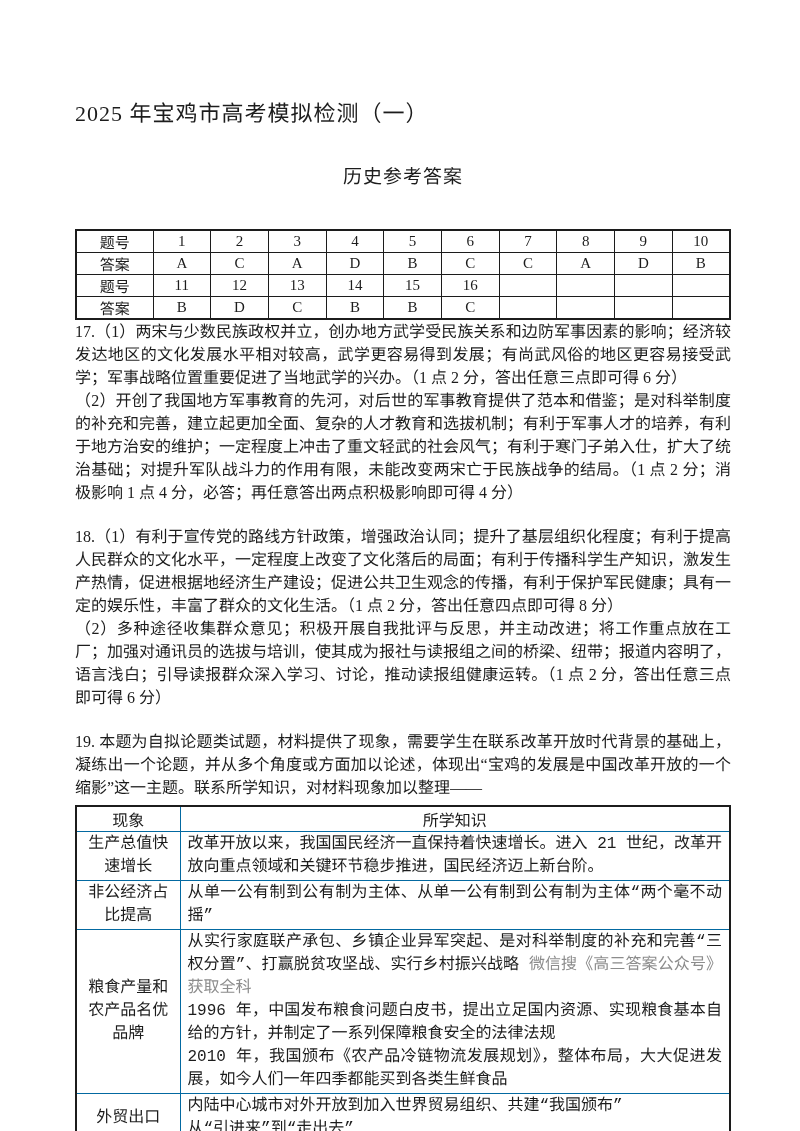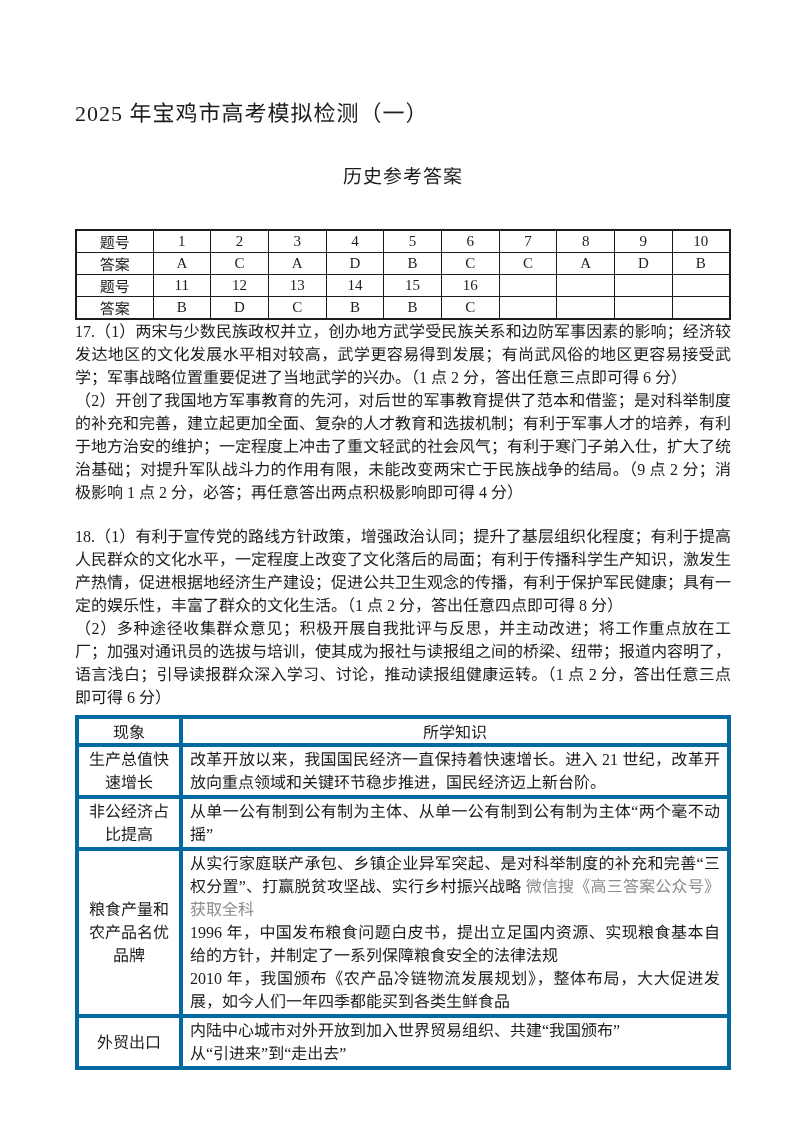--- a/index.html
+++ b/index.html
@@ -25,24 +25,25 @@
   }
   .answer-key col.lbl{width:77px;}
 
   .answers{}
   .answers p{margin:0;font-size:16px;line-height:23px;text-align:justify;}
   .answers .block{margin:0 0 21px 0;}
   .answers .block:last-child{margin-bottom:6px;}
 
   .knowledge{border:2px solid #1c1c1c;margin-top:2px;}
   .knowledge th,.knowledge td{
-    border:4px solid #0369a1;
+    border:1px solid #0369a1;
     font-size:16px;font-weight:400;
     vertical-align:middle;
     padding:1px 7px;
+    font-family:Liberation Mono, monospace;
   }
   .knowledge th{text-align:center;height:21px;padding:0 4px;}
   .knowledge col.phen-col{width:104px;}
   .knowledge td.phen{padding:1px 5px;line-height:23px;text-align:center;}
   .knowledge td.know p{margin:0;line-height:23px;text-align:justify;}
   .wm{color:#8c8c8c;}
 </style>
 </head>
 <body>
 
@@ -117,25 +118,28 @@
         <td></td>
         <td></td>
         <td></td>
       </tr>
     </tbody>
   </table>
 
   <div class="answers">
     <div class="block">
       <p>17.（1）两宋与少数民族政权并立，创办地方武学受民族关系和边防军事因素的影响；经济较发达地区的文化发展水平相对较高，武学更容易得到发展；有尚武风俗的地区更容易接受武学；军事战略位置重要促进了当地武学的兴办。（1 点 2 分，答出任意三点即可得 6 分）</p>
-      <p>（2）开创了我国地方军事教育的先河，对后世的军事教育提供了范本和借鉴；是对科举制度的补充和完善，建立起更加全面、复杂的人才教育和选拔机制；有利于军事人才的培养，有利于地方治安的维护；一定程度上冲击了重文轻武的社会风气；有利于寒门子弟入仕，扩大了统治基础；对提升军队战斗力的作用有限，未能改变两宋亡于民族战争的结局。（9 点 2 分；消极影响 1 点 2 分，必答；再任意答出两点积极影响即可得 4 分）</p>
+      <p>（2）开创了我国地方军事教育的先河，对后世的军事教育提供了范本和借鉴；是对科举制度的补充和完善，建立起更加全面、复杂的人才教育和选拔机制；有利于军事人才的培养，有利于地方治安的维护；一定程度上冲击了重文轻武的社会风气；有利于寒门子弟入仕，扩大了统治基础；对提升军队战斗力的作用有限，未能改变两宋亡于民族战争的结局。（1 点 2 分；消极影响 1 点 4 分，必答；再任意答出两点积极影响即可得 4 分）</p>
     </div>
     <div class="block">
       <p>18.（1）有利于宣传党的路线方针政策，增强政治认同；提升了基层组织化程度；有利于提高人民群众的文化水平，一定程度上改变了文化落后的局面；有利于传播科学生产知识，激发生产热情，促进根据地经济生产建设；促进公共卫生观念的传播，有利于保护军民健康；具有一定的娱乐性，丰富了群众的文化生活。（1 点 2 分，答出任意四点即可得 8 分）</p>
       <p>（2）多种途径收集群众意见；积极开展自我批评与反思，并主动改进；将工作重点放在工厂；加强对通讯员的选拔与培训，使其成为报社与读报组之间的桥梁、纽带；报道内容明了，语言浅白；引导读报群众深入学习、讨论，推动读报组健康运转。（1 点 2 分，答出任意三点即可得 6 分）</p>
+    </div>
+    <div class="block">
+      <p>19. 本题为自拟论题类试题，材料提供了现象，需要学生在联系改革开放时代背景的基础上，凝练出一个论题，并从多个角度或方面加以论述，体现出“宝鸡的发展是中国改革开放的一个缩影”这一主题。联系所学知识，对材料现象加以整理——</p>
     </div>
   </div>
 
   <table class="knowledge">
     <colgroup>
       <col class="phen-col">
         <col>
     </colgroup>
     <tbody>
       <tr>

